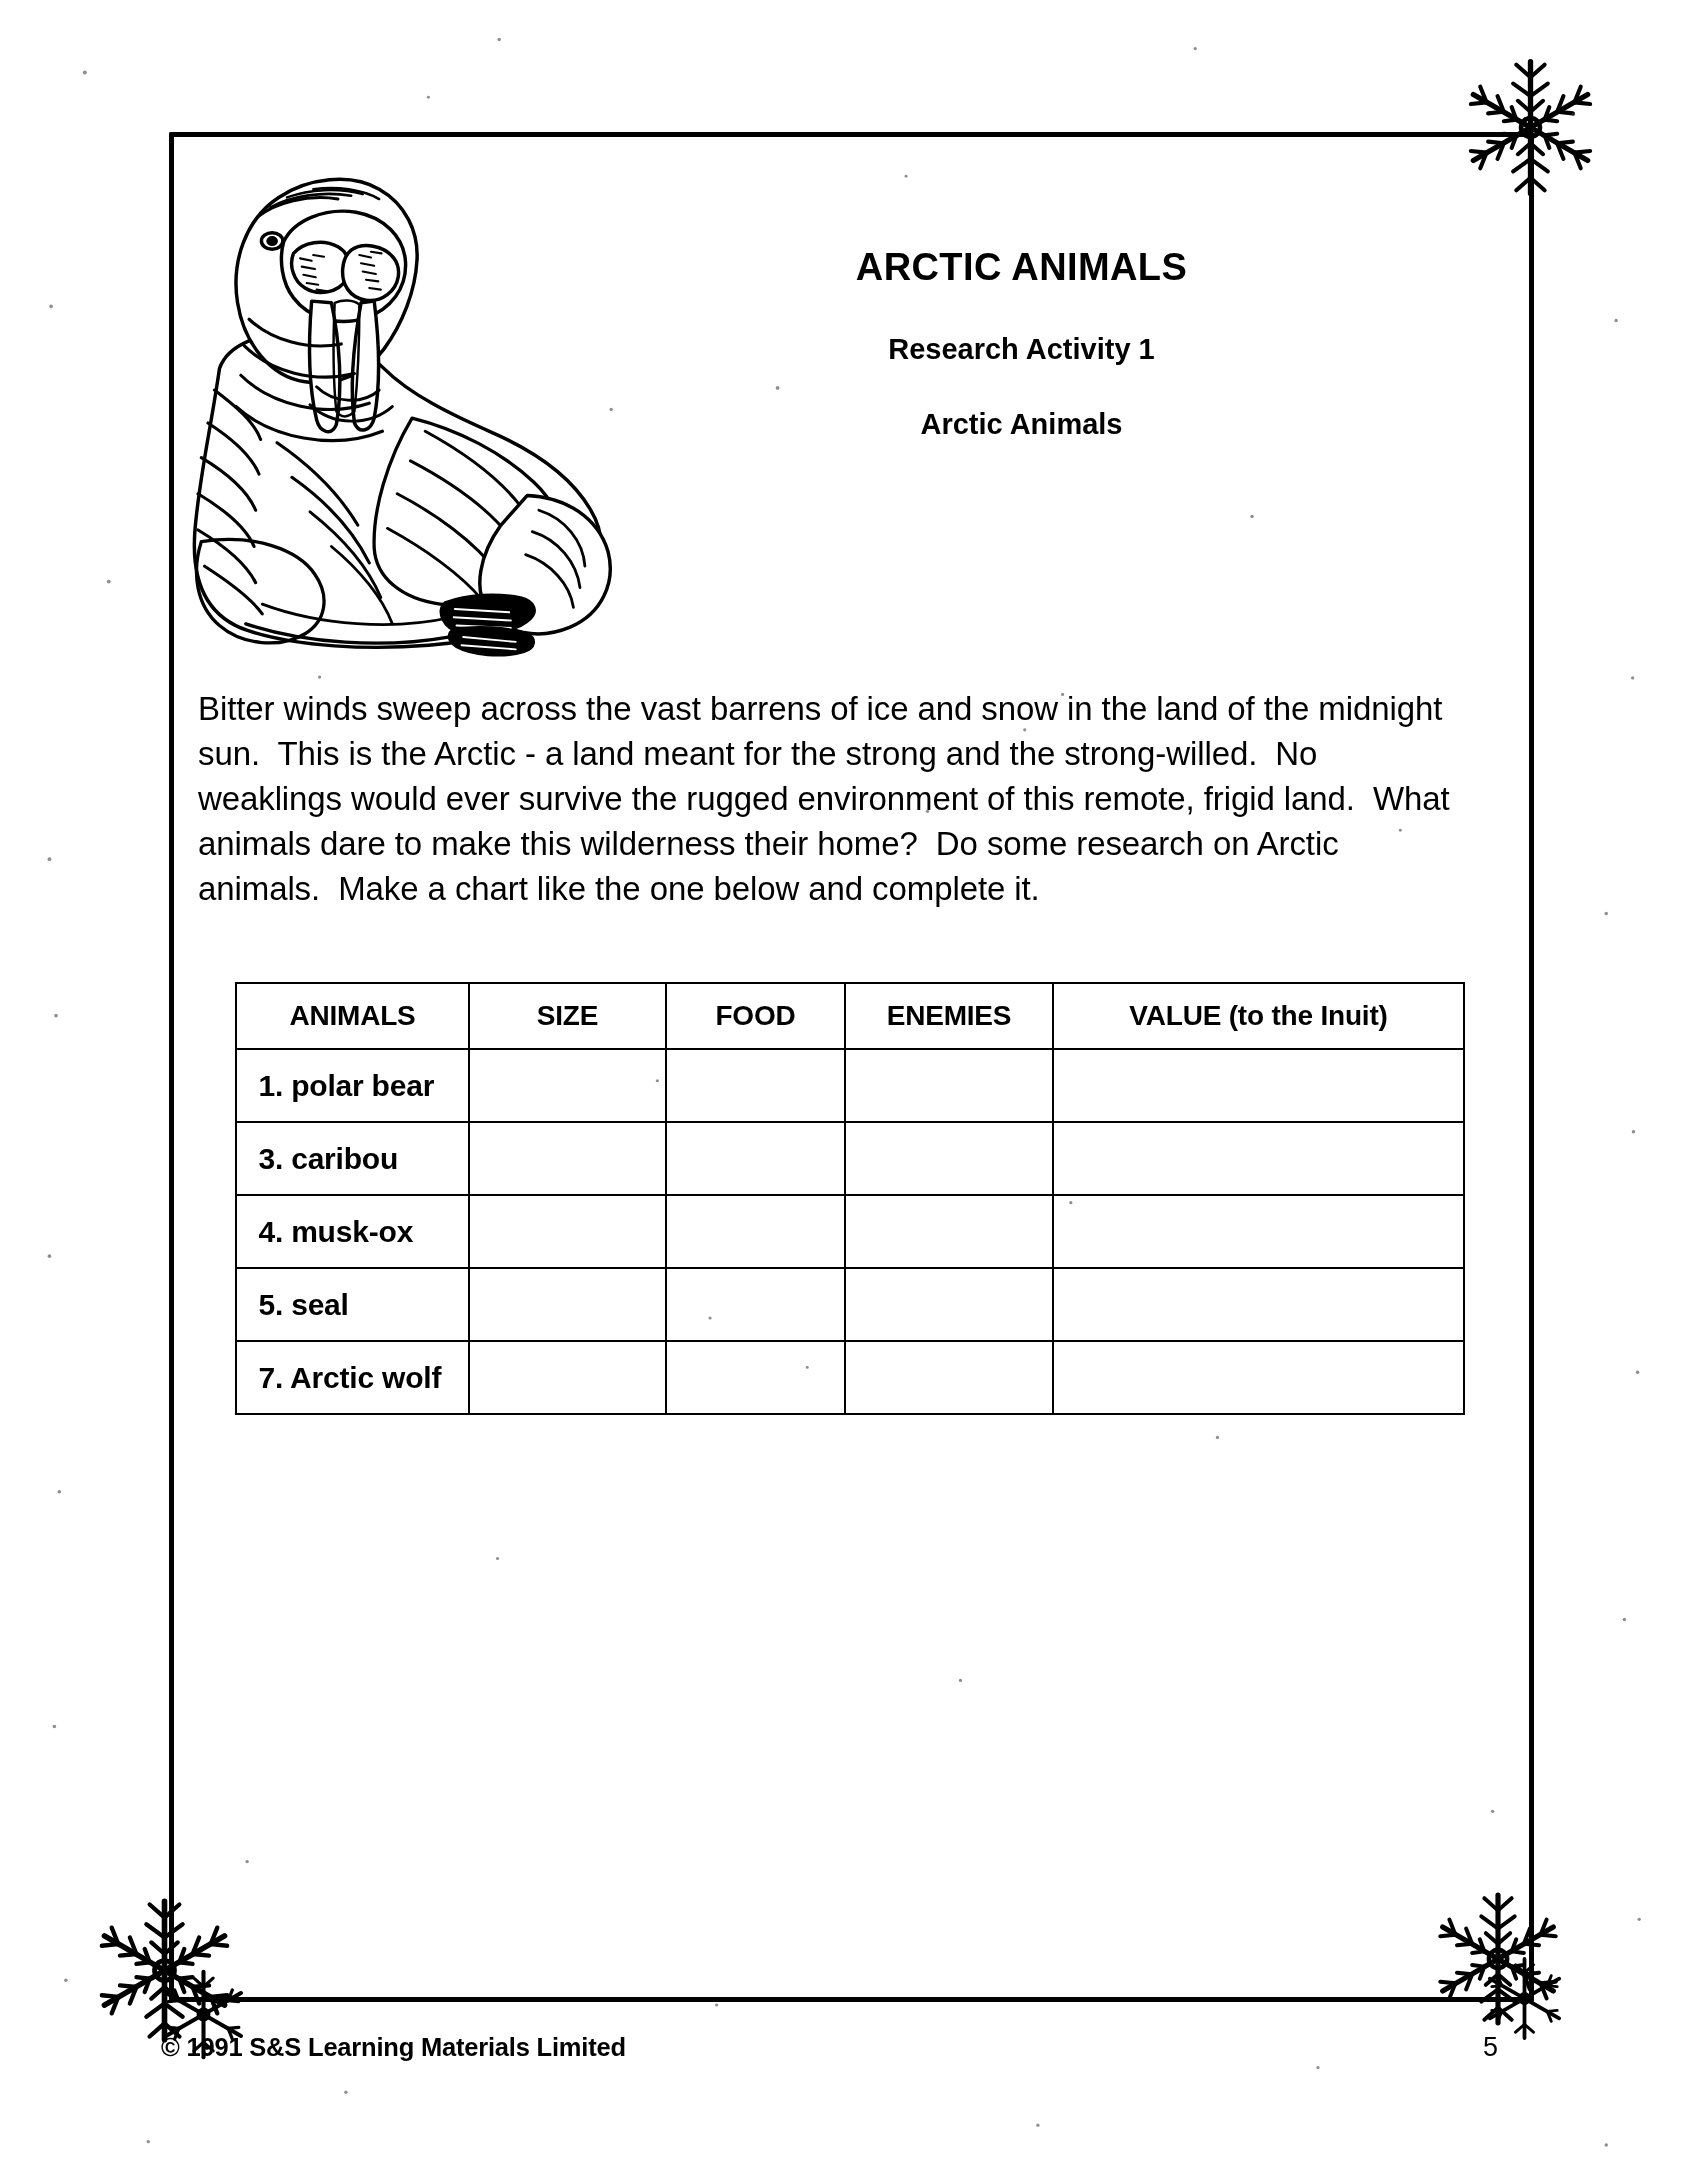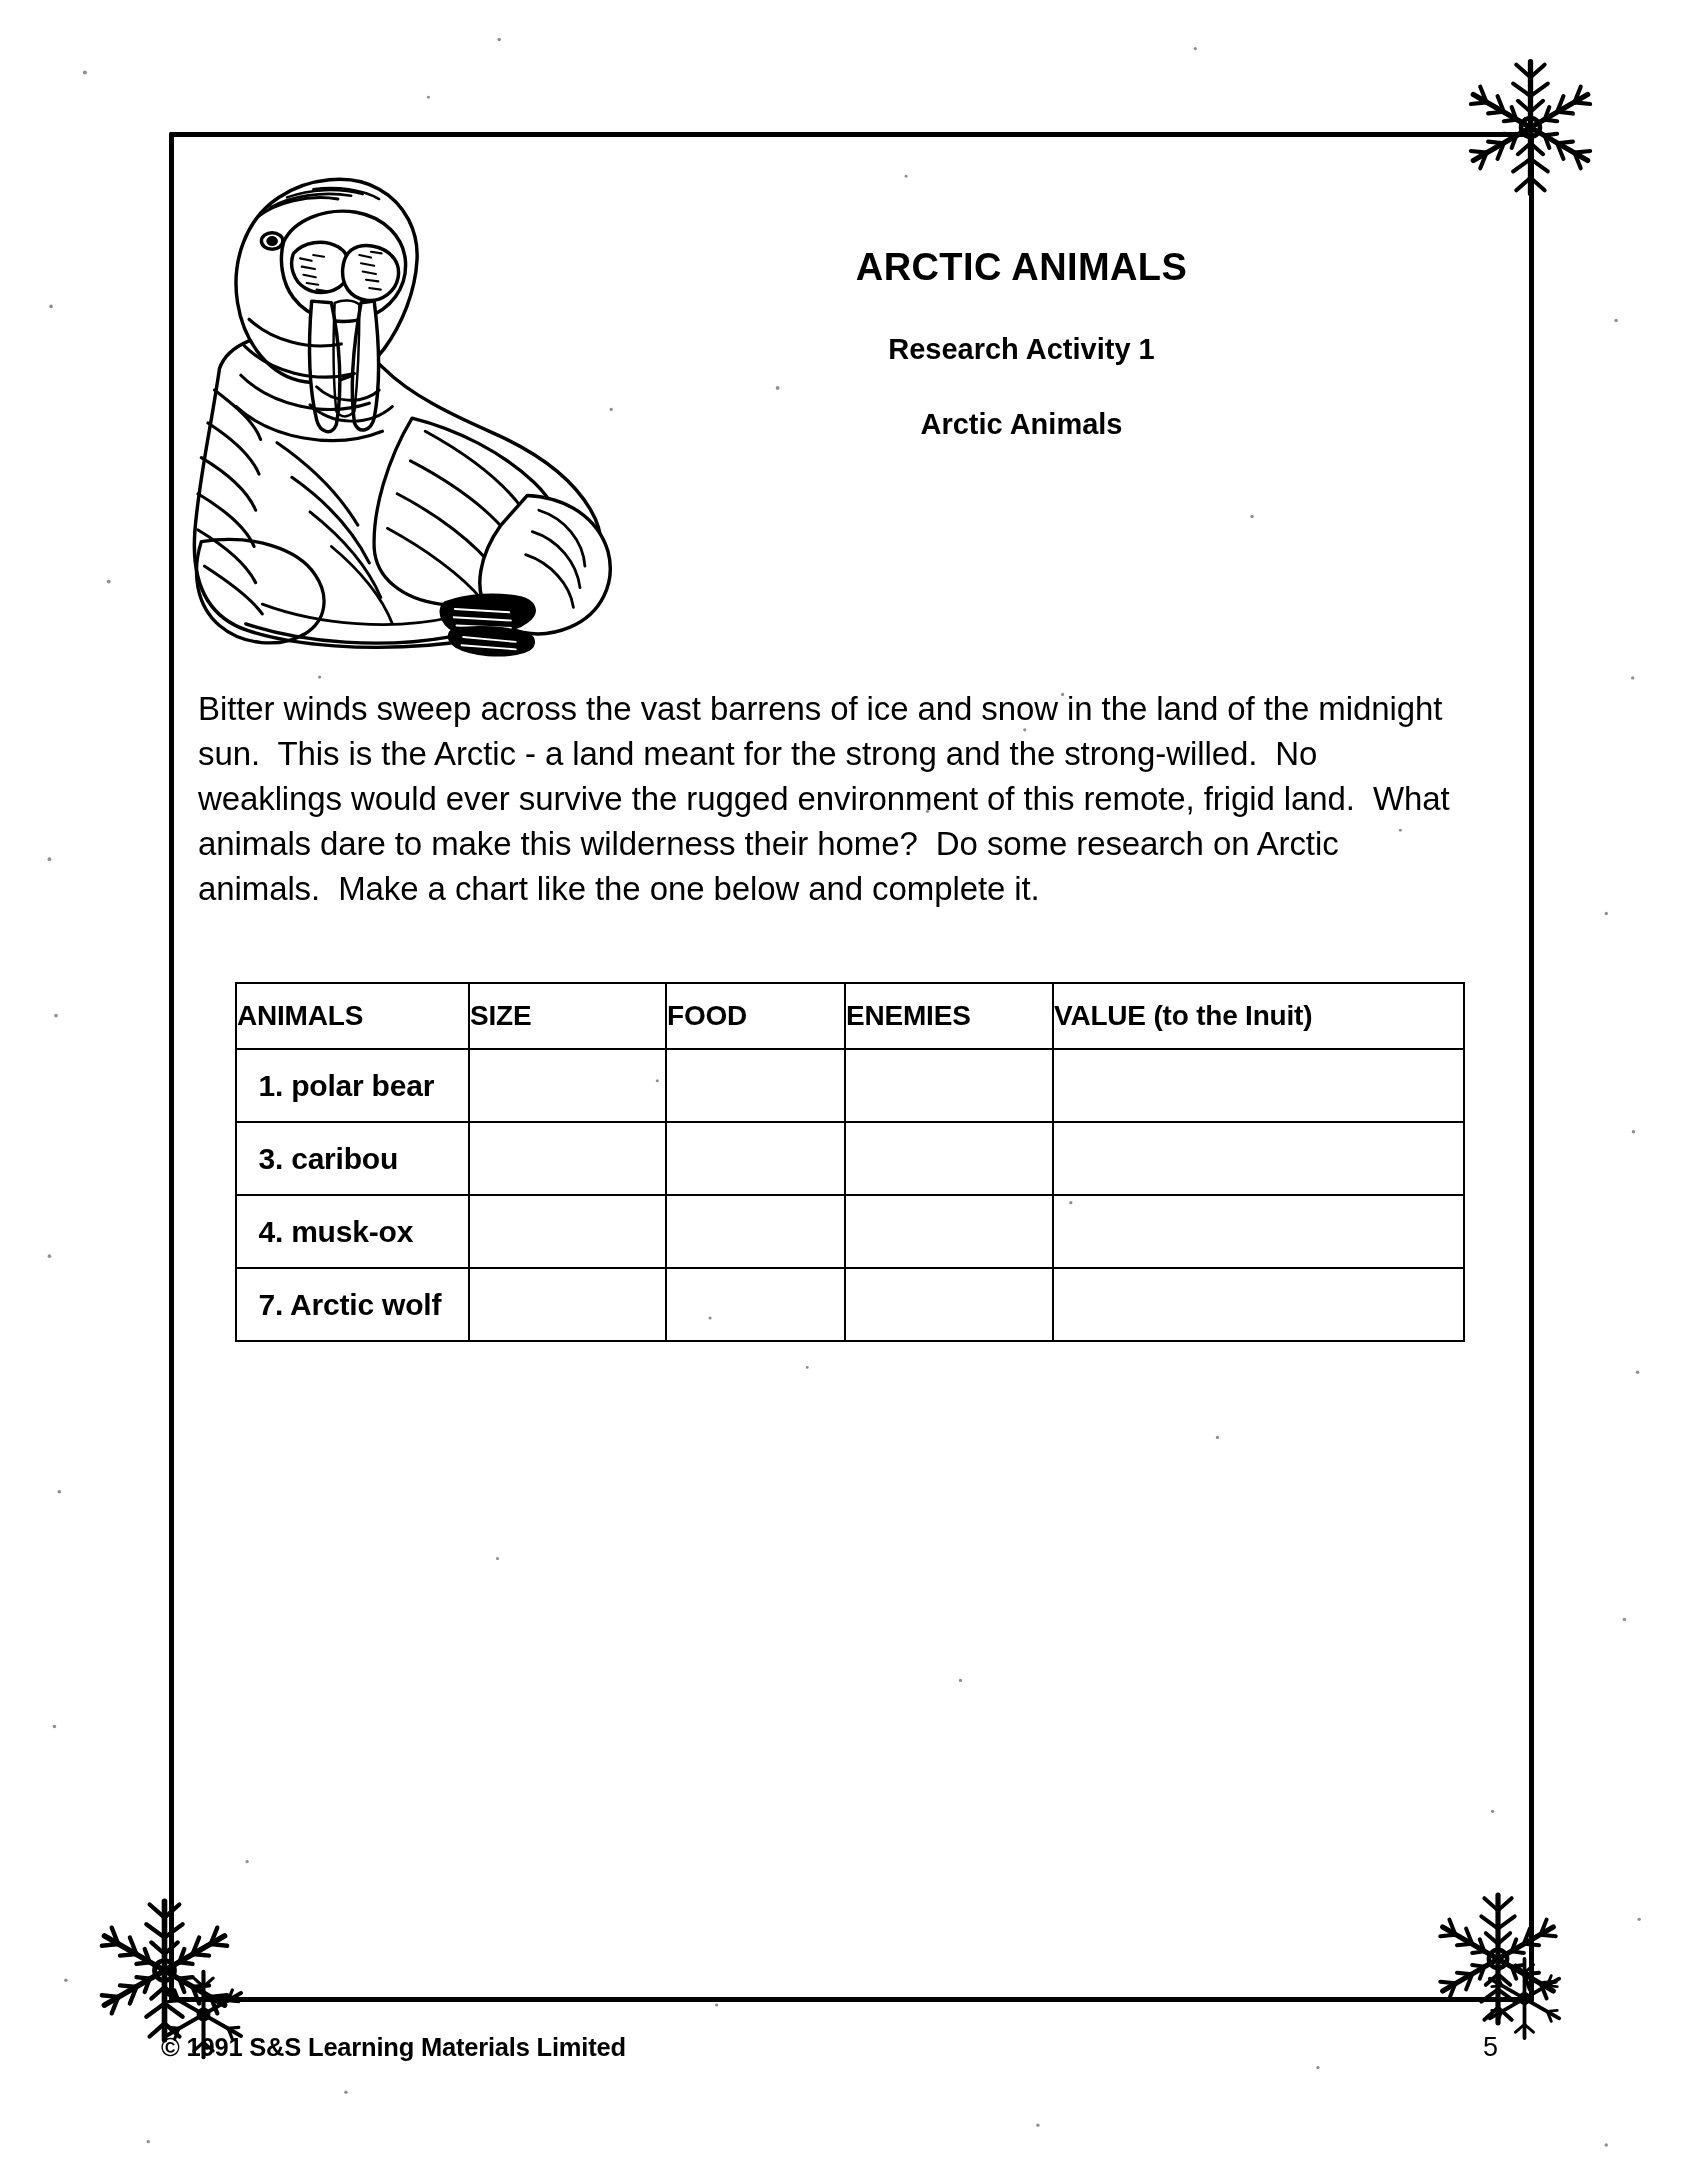--- a/index.html
+++ b/index.html
@@ -117,21 +117,21 @@
   #research-table th,
   #research-table td {
     border: 2.5px solid #000;
     padding: 0;
     vertical-align: middle;
   }
   #research-table thead th {
     height: 64px;
     font-size: 28px;
     font-weight: bold;
-    text-align: left;
+    text-align: center;
     letter-spacing: -0.2px;
   }
   #research-table thead th.col-animals { width: 231px; }
   #research-table thead th.col-size    { width: 195px; }
   #research-table thead th.col-food    { width: 177px; }
   #research-table thead th.col-enemies { width: 206px; }
   #research-table thead th.col-value   { width: 409px; }
 
   #research-table tbody td {
     height: 71px;
@@ -576,20 +576,27 @@
         <td></td>
       </tr>
       <tr>
         <td class="animal-name-cell">4. musk-ox</td>
         <td></td>
         <td></td>
         <td></td>
         <td></td>
       </tr>
       <tr>
+        <td class="animal-name-cell">5. seal</td>
+        <td></td>
+        <td></td>
+        <td></td>
+        <td></td>
+      </tr>
+      <tr>
         <td class="animal-name-cell">7. Arctic wolf</td>
         <td></td>
         <td></td>
         <td></td>
         <td></td>
       </tr>
     </tbody>
 </table>
 
 <div id="footer-copyright">© 1991 S&amp;S Learning Materials Limited</div>

